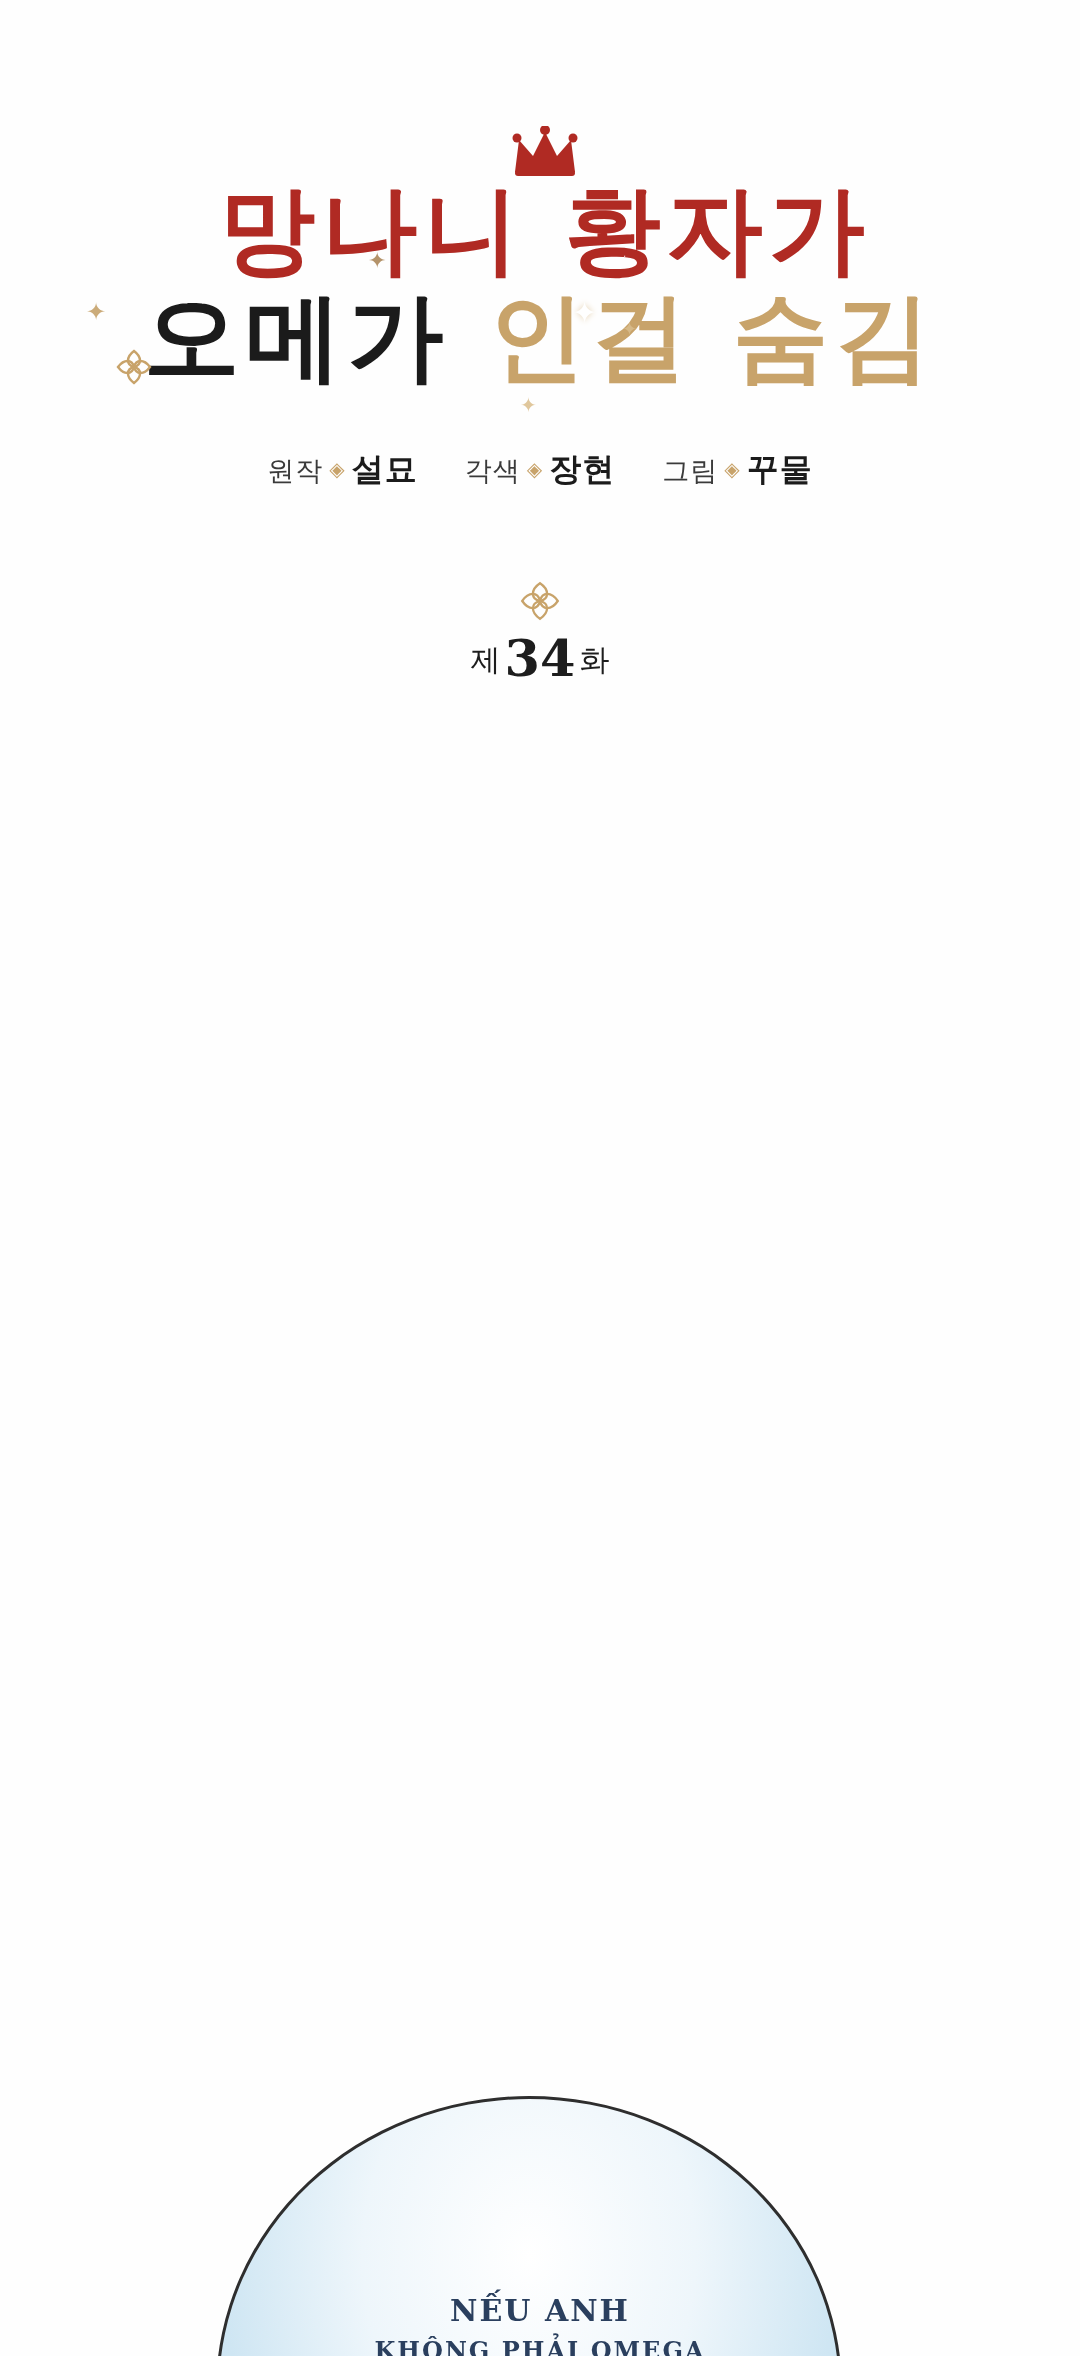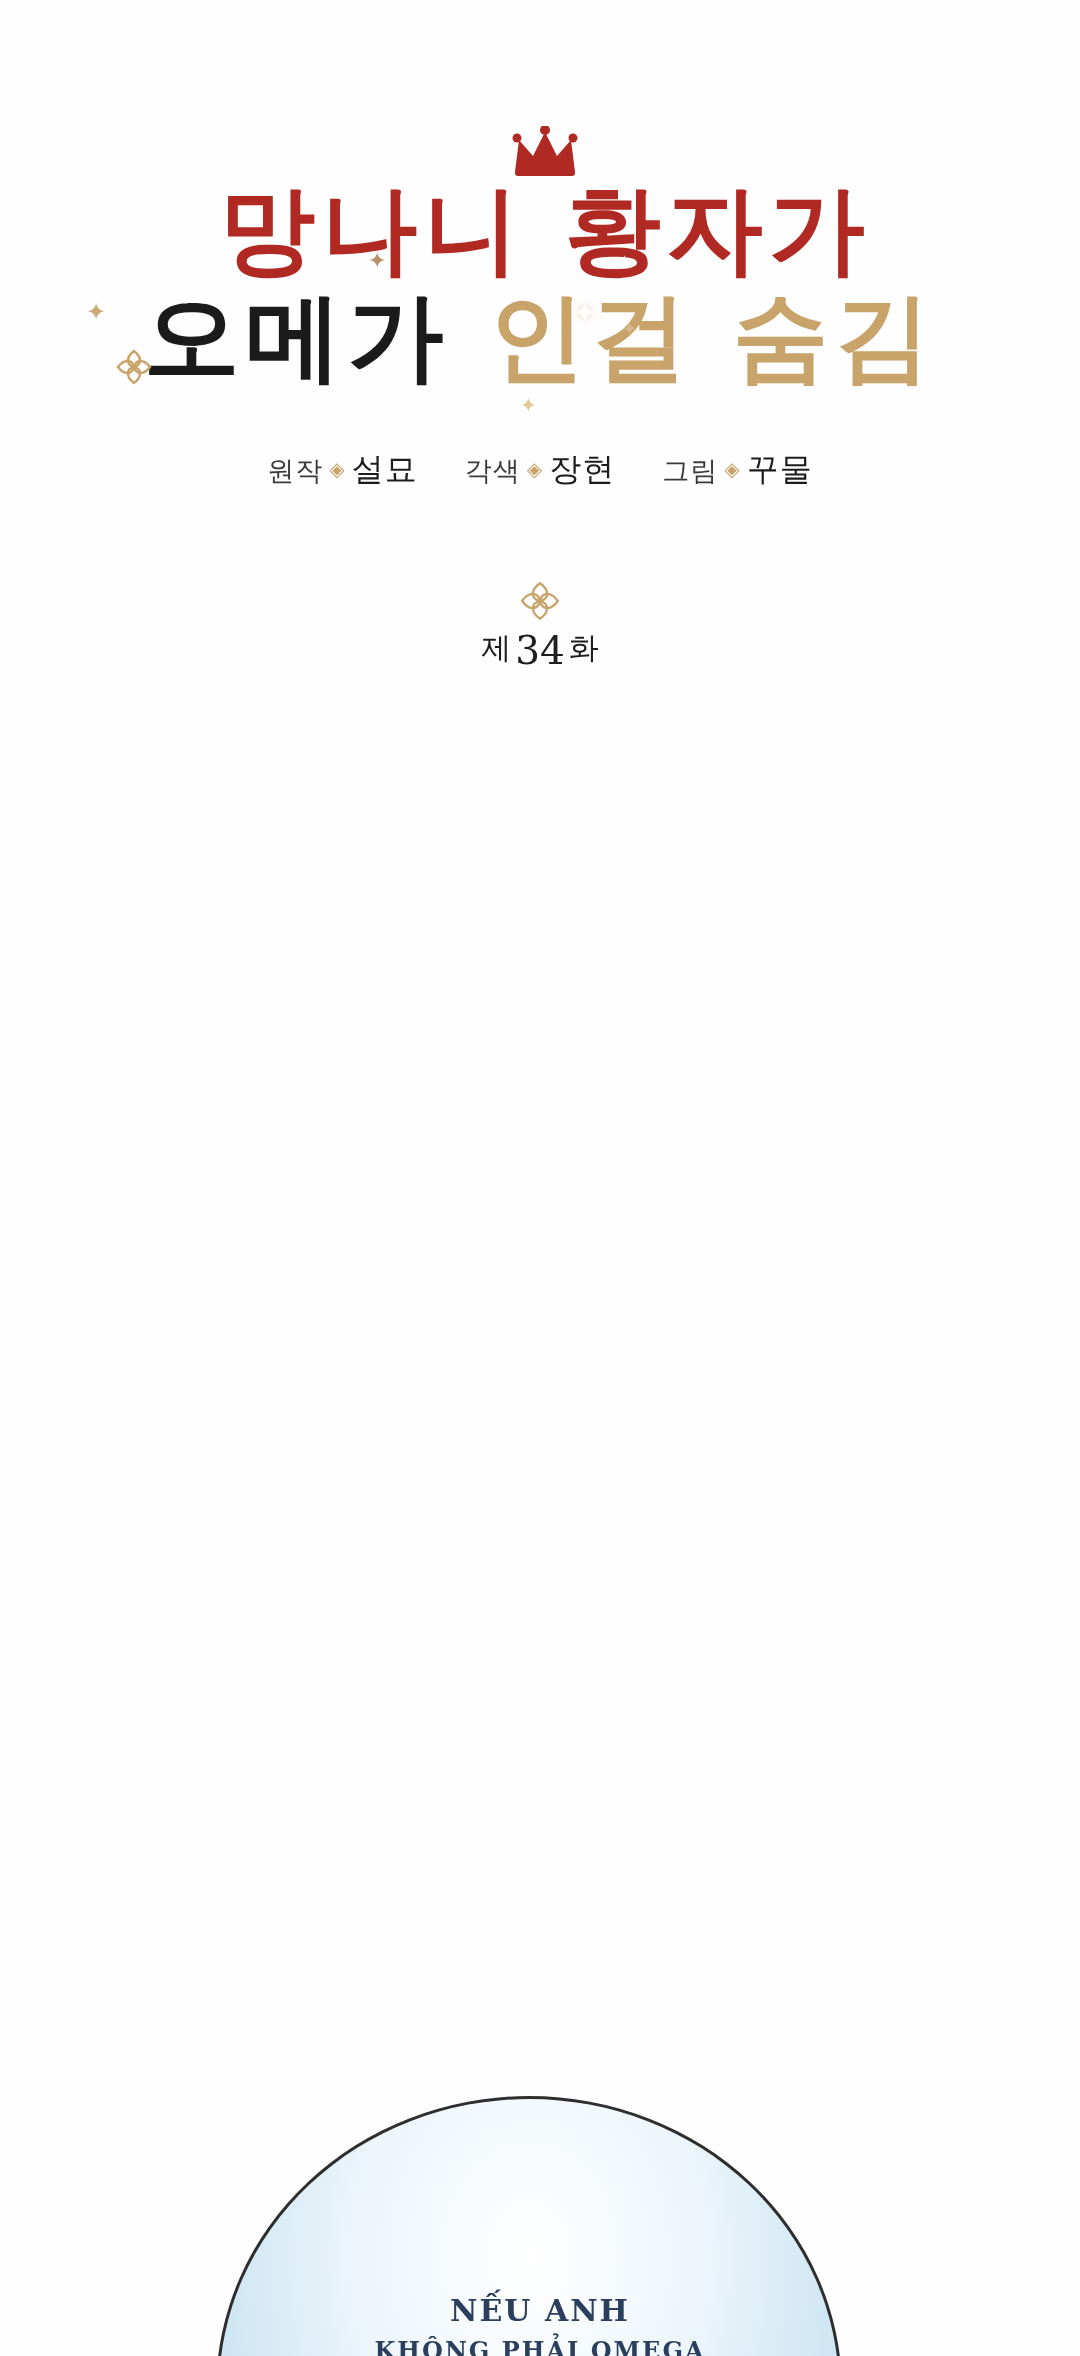--- a/index.html
+++ b/index.html
@@ -107,21 +107,21 @@
     font-size: 30px;
     color: #2b2b2b;
     letter-spacing: 1px;
   }
   .credits .role {
     font-size: 27px;
     color: #3a3a3a;
     text-align: center;
   }
   .credits .name {
-    font-weight: normal;
+    font-weight: bold;
     font-size: 32px;
     color: #1b1b1b;
   }
   .credits .dot {
     color: #c8a36a;
     font-size: 20px;
     padding: 0 6px;
     vertical-align: 4px;
   }
   .credits .gap {
@@ -146,22 +146,22 @@
     text-align: center;
     font-family: "DejaVu Serif", serif;
     color: #1d1d1d;
   }
   .episode .ep-pre,
   .episode .ep-post {
     font-size: 30px;
     vertical-align: 6px;
   }
   .episode .ep-num {
-    font-size: 39px;
-    font-weight: normal;
+    font-size: 51px;
+    font-weight: bold;
     padding: 0 4px;
   }
 
   
   .bottom-panel {
     position: absolute;
     left: 0;
     top: 2070px;
     width: 1080px;
     height: 286px;

